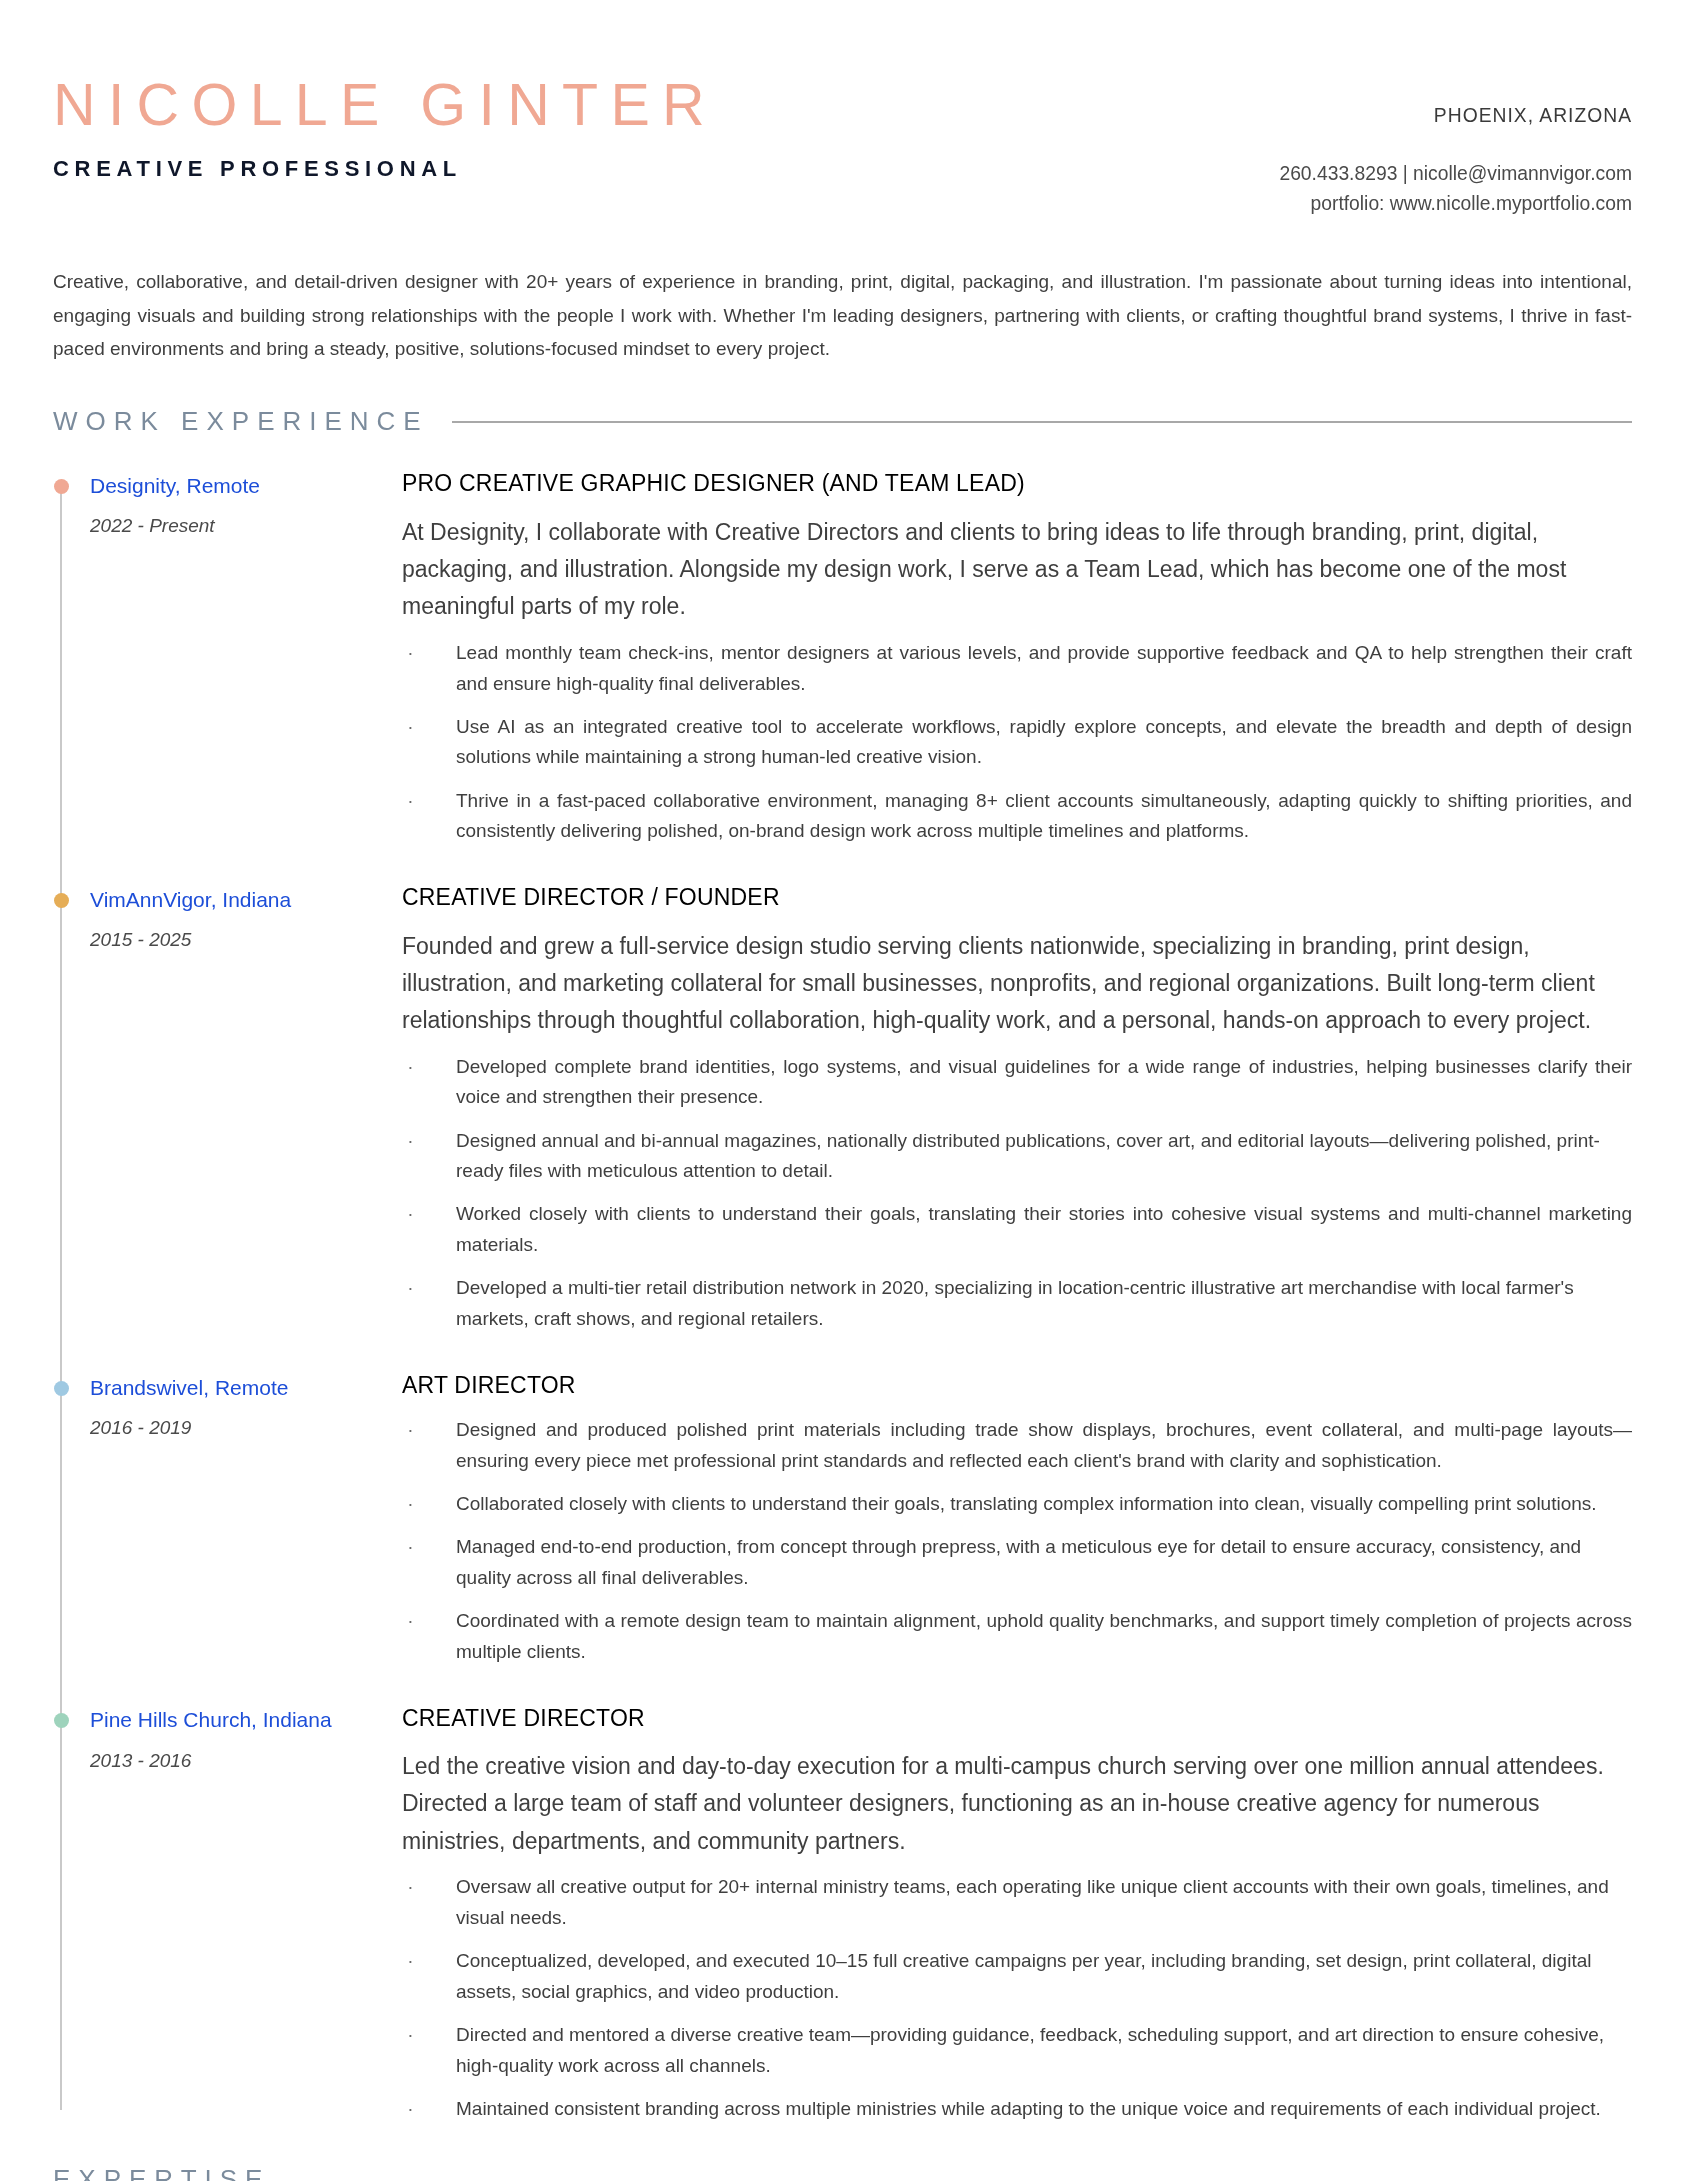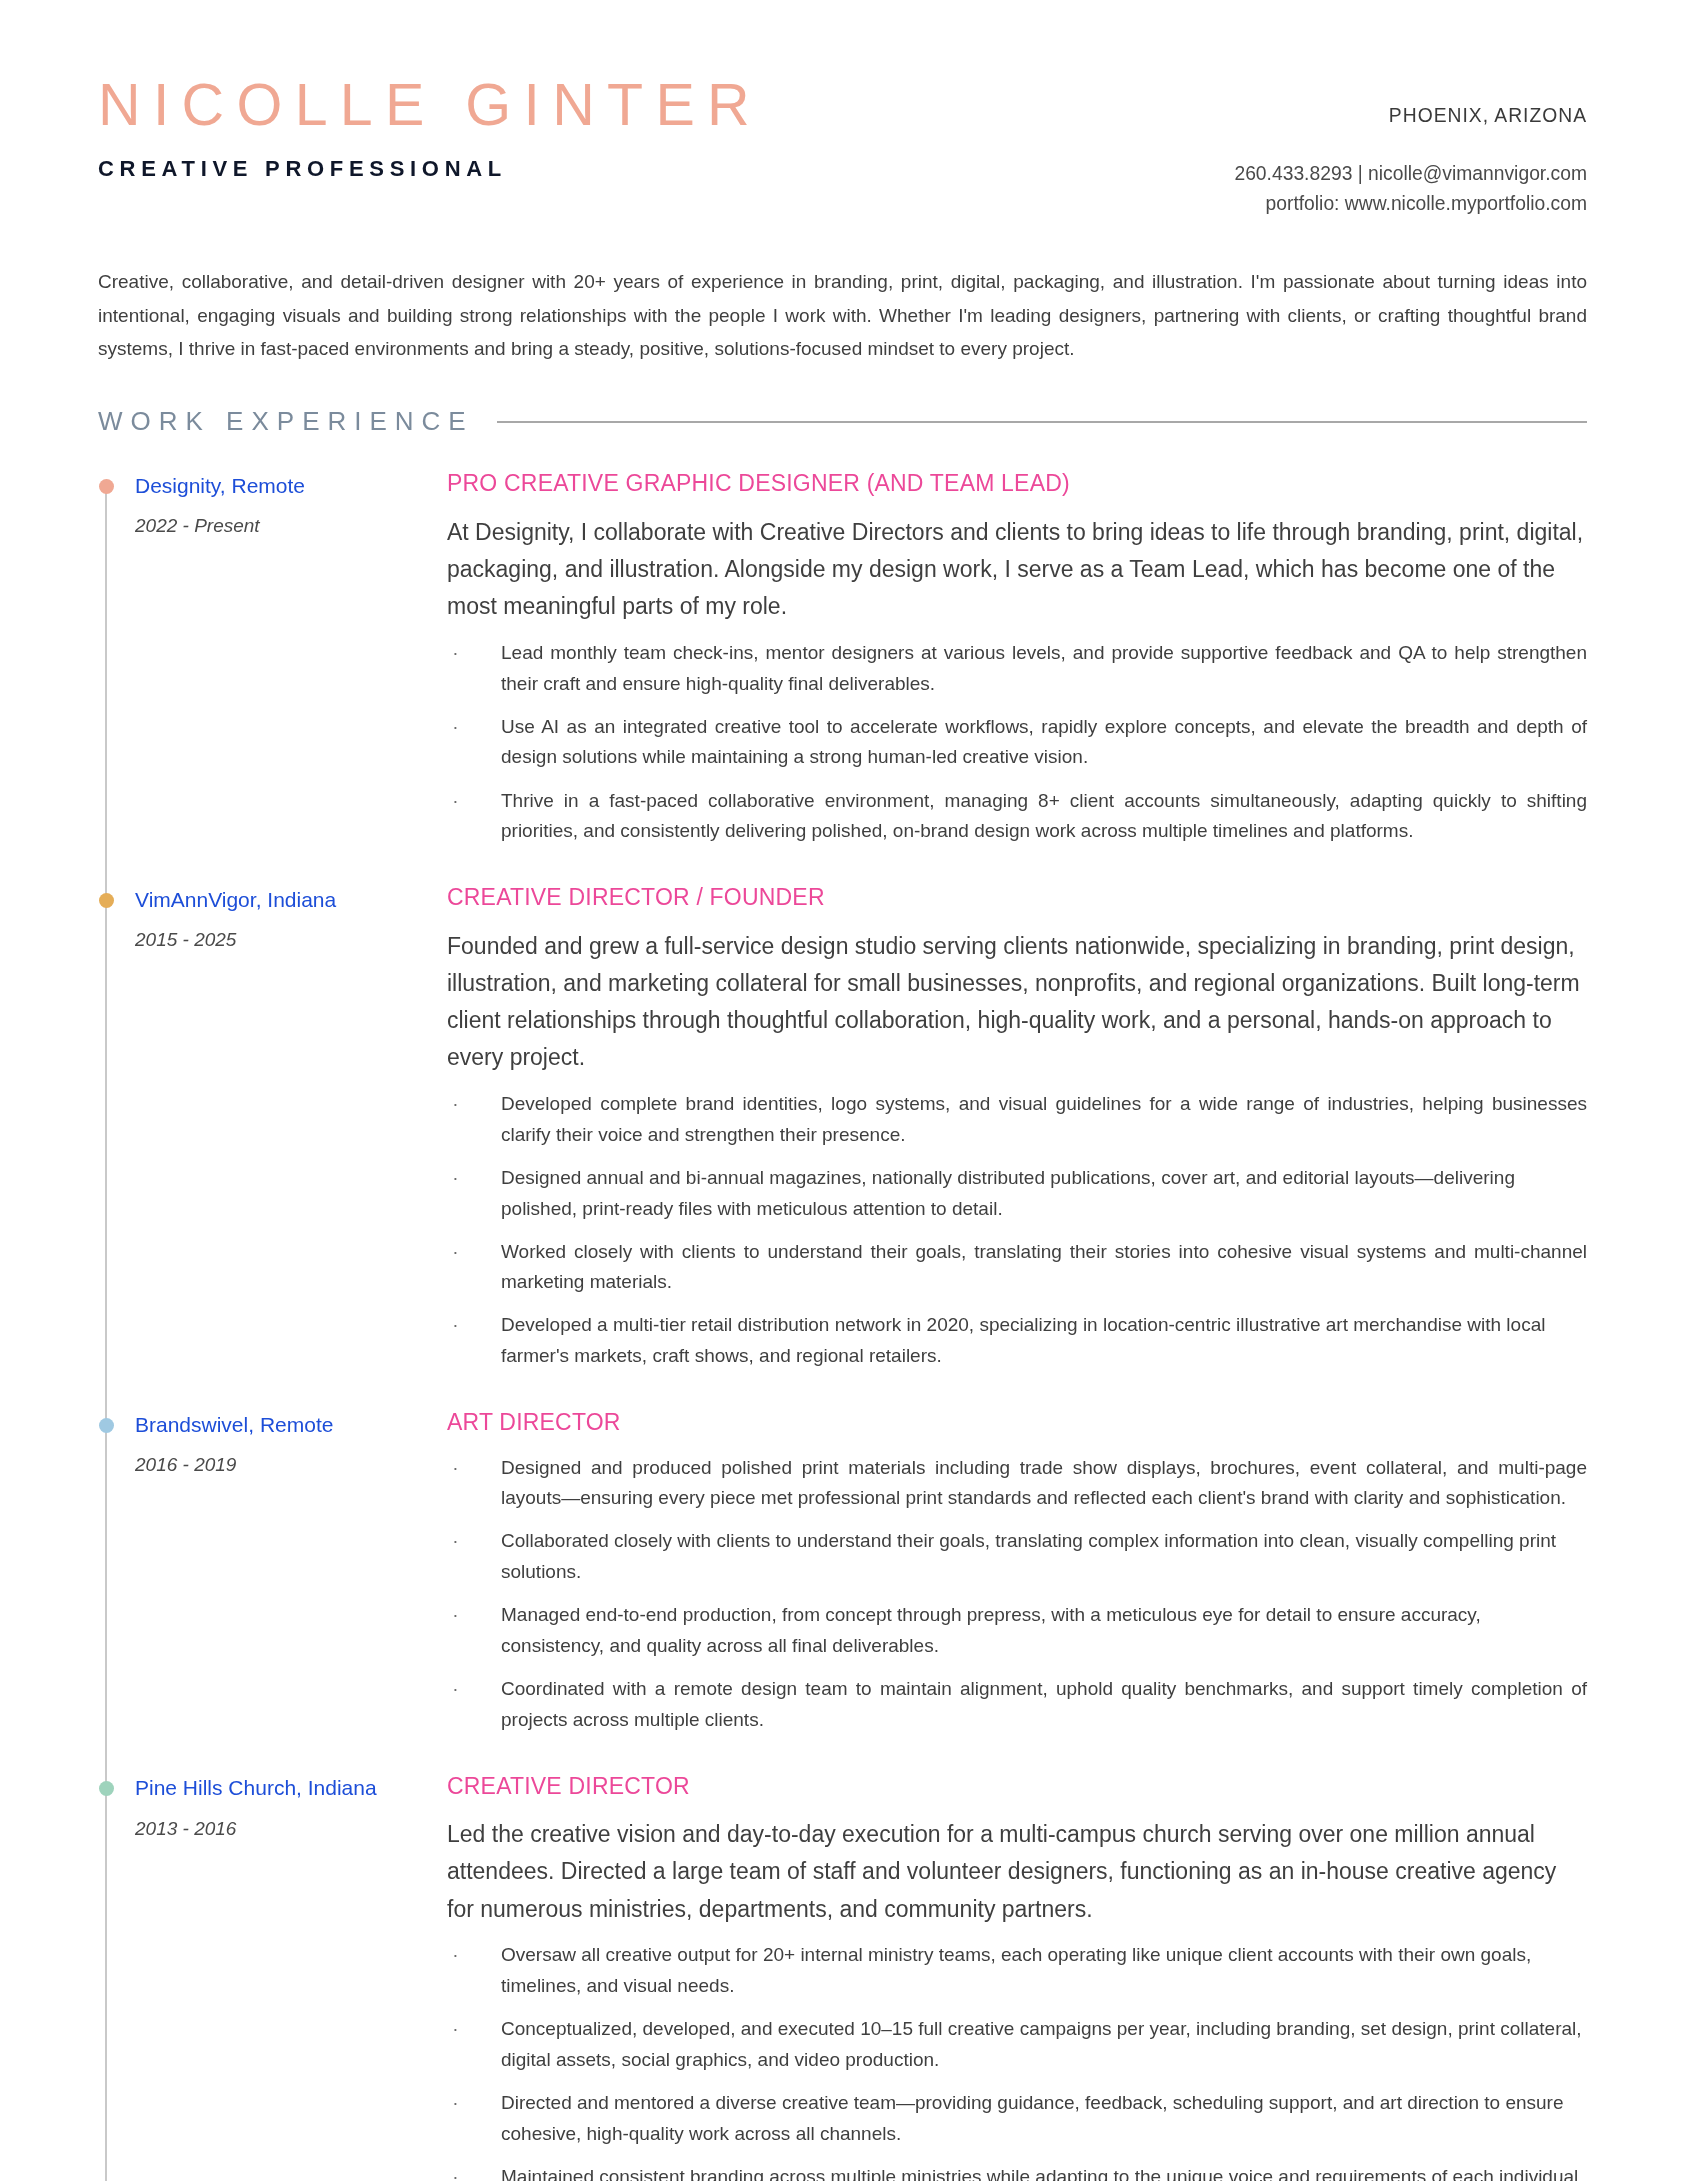--- a/index.html
+++ b/index.html
@@ -12,21 +12,21 @@
     font-family: "Liberation Sans", sans-serif;
     color: #3d3d3d;
     -webkit-font-smoothing: antialiased;
   }
   .page {
     position: relative;
     width: 1685px;
     height: 2181px;
     box-sizing: border-box;
     background: #ffffff;
-    padding: 0 98px;
+    padding: 0 53px;
     overflow: hidden;
   }
 
   
   .header {
     display: flex;
     align-items: flex-start;
     justify-content: space-between;
     padding-top: 75px;
   }
@@ -141,21 +141,21 @@
     font-style: italic;
     color: #4a4a4a;
     margin-top: 16px;
   }
   .job-body {
     flex: 1 1 auto;
     padding-top: 0;
   }
   .job-title {
     font-size: 23px;
-    color: #ec4899;
+    color: #000000;
     letter-spacing: 0.2px;
     line-height: 1.2;
     margin-bottom: 16px;
   }
   .job-intro {
     font-size: 23px;
     line-height: 1.62;
     color: #3f3f3f;
     margin-bottom: 12.3px;
   }

